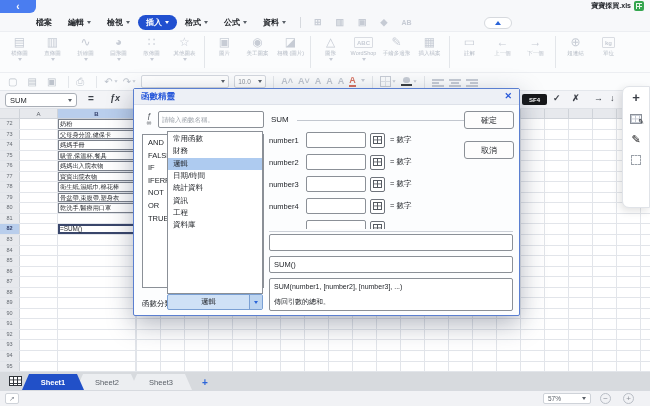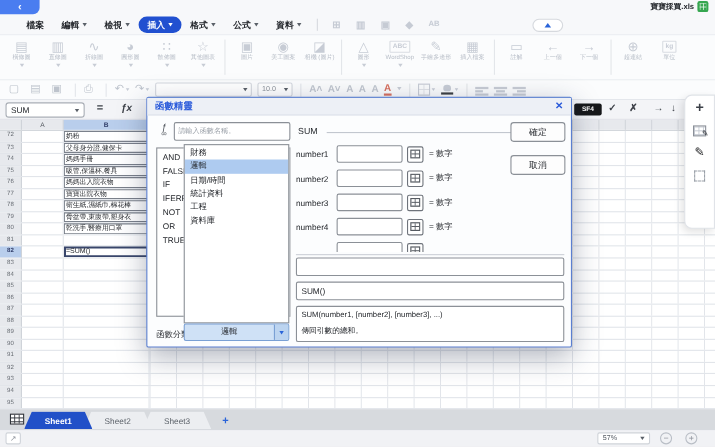--- a/index.html
+++ b/index.html
@@ -11,21 +11,21 @@
   #back-btn{position:absolute;left:0;top:0;width:36px;height:13px;background:#4a7df0;border-radius:0 0 6px 0;color:#fff;
     font-size:10px;font-weight:bold;display:flex;align-items:center;justify-content:center;line-height:1;}
   #file-group{position:absolute;right:6px;top:1px;display:flex;align-items:center;gap:3px;}
   #filename{font-size:7px;font-weight:bold;color:#23262b;}
   #app-icon{width:10px;height:10px;background:#35a64f;border-radius:2px;position:relative;}
   #app-icon:before{content:"";position:absolute;left:2px;top:2px;width:6px;height:6px;
     background-image:linear-gradient(#fff 1px,transparent 1px),linear-gradient(90deg,#fff 1px,transparent 1px);
     background-size:3px 3px;opacity:.9;}
 
   
-  #menubar{position:absolute;left:0;top:13px;width:522px;height:18px;display:flex;align-items:center;padding-left:16px;}
+  #menubar{position:absolute;left:0;top:13px;width:522px;height:18px;display:flex;align-items:center;padding-left:28px;}
   .mitem{display:flex;align-items:center;gap:3px;padding:2px 8px;height:15px;border-radius:8px;color:#23262b;font-size:8px;font-weight:bold;}
   .mitem.active{background:#2150d0;color:#fff;}
   .tri-dn{width:0;height:0;border-left:2.5px solid transparent;border-right:2.5px solid transparent;border-top:3.5px solid #5a6068;}
   .mitem.active .tri-dn{border-top-color:#fff;}
   .msep{width:1px;height:11px;background:#d6d9de;margin:0 6px;}
   .micon{color:#c6cbd4;font-size:9px;margin:0 7px;font-weight:bold;}
   .micon.textic{font-size:7px;letter-spacing:0;}
   #collapse-btn{position:absolute;right:10px;top:4px;width:28px;height:12px;background:#fff;border:1px solid #d6d9de;border-radius:6px;
     display:flex;align-items:center;justify-content:center;}
   .tri-up{width:0;height:0;border-left:3px solid transparent;border-right:3px solid transparent;border-bottom:4px solid #2a64d9;}
@@ -728,34 +728,36 @@
 
         <div class="fn-item">NOT</div>
 
         <div class="fn-item">OR</div>
 
         <div class="fn-item">TRUE</div>
 
     </div>
     <div id="cat-pop">
 
+        <div class="cat-item">常用函數</div>
 
 
         <div class="cat-item">財務</div>
 
 
 
         <div class="cat-item sel">邏輯</div>
 
         <div class="cat-item">日期/時間</div>
 
 
 
         <div class="cat-item">統計資料</div>
 
+        <div class="cat-item">資訊</div>
 
         <div class="cat-item">工程</div>
 
         <div class="cat-item">資料庫</div>
 
     </div>
     <span id="cat-label">函數分類:</span>
     <div id="cat-btn">
       <span class="val">邏輯</span>
       <span class="chevbox">

